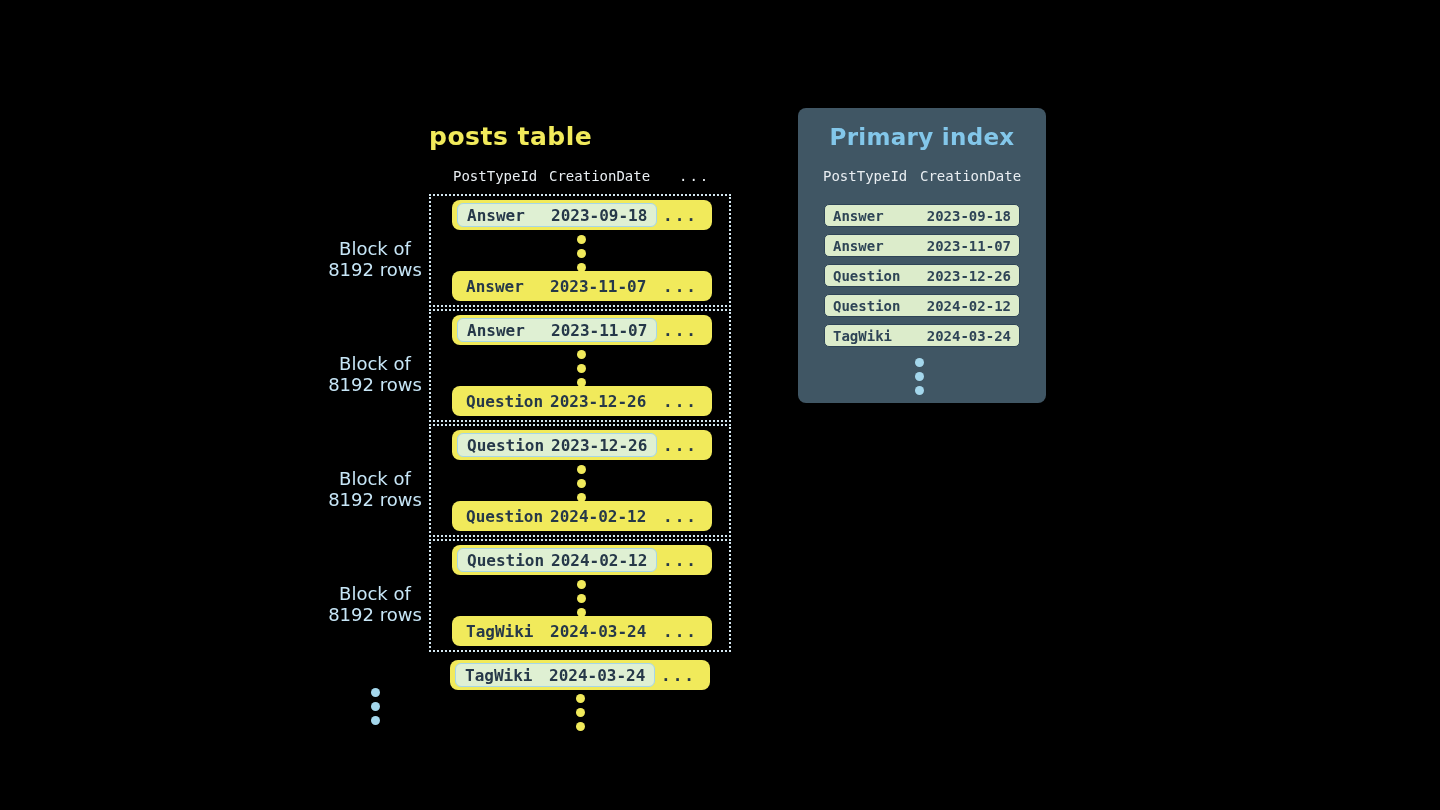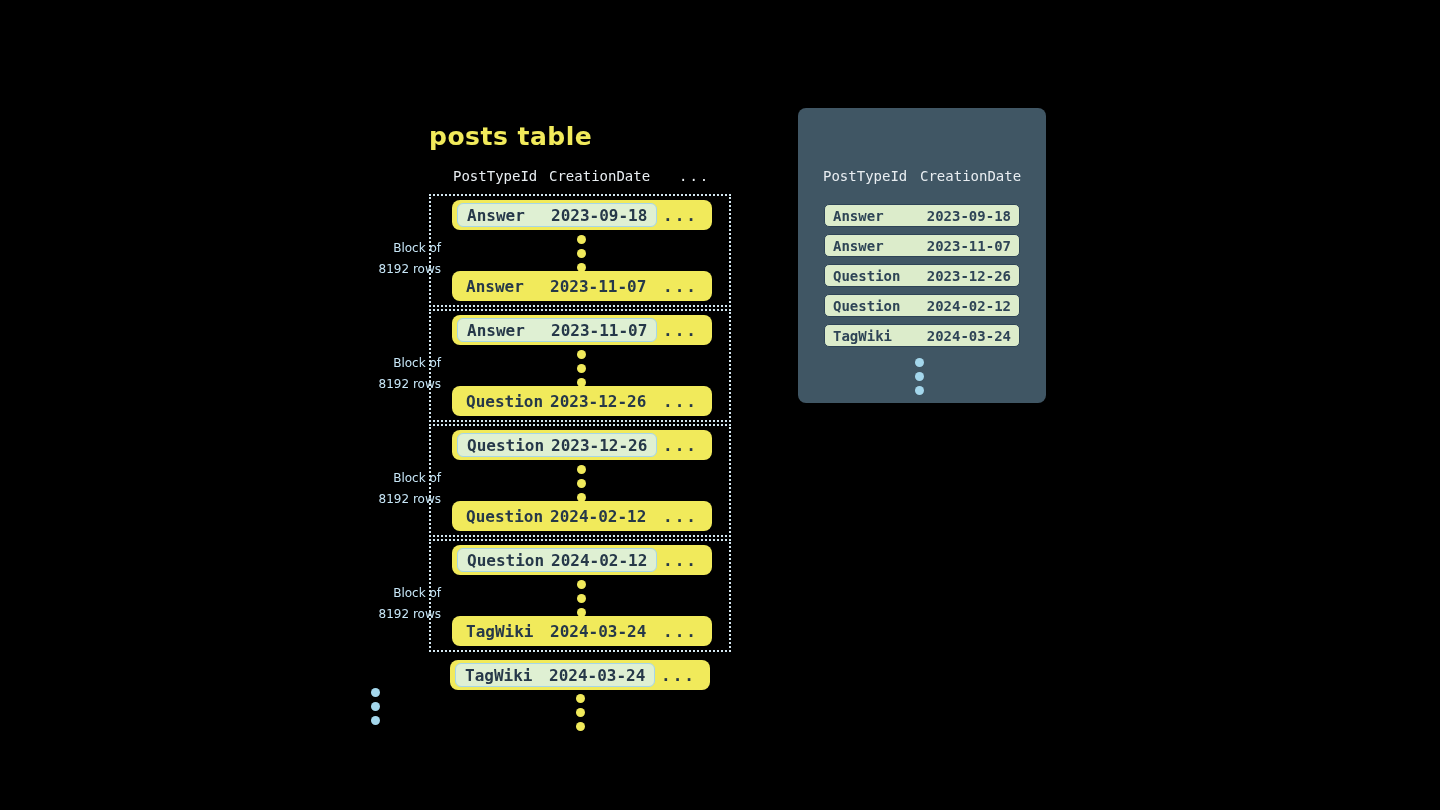--- a/index.html
+++ b/index.html
@@ -59,22 +59,22 @@
   }
   .more{margin-left:auto;letter-spacing:2px;}
 
   .vdots{position:absolute;display:flex;flex-direction:column;gap:5px;}
   .vdots i{width:9px;height:9px;border-radius:50%;display:block;}
   .vdots.yellow i{background:var(--yellow);}
   .vdots.blue i{background:var(--dot-blue);}
   .block .vdots{left:146px;top:39px;}
 
   .block-label{
-    position:absolute;left:309px;width:132px;text-align:right;
-    color:var(--label-blue);font-size:12px;line-height:21px;
+    position:absolute;left:309px;width:132px;text-align:center;
+    color:var(--label-blue);font-size:18px;line-height:21px;
   }
 
   .overflow-row{position:absolute;left:450px;top:660px;width:260px;}
   .overflow-row .row{position:relative;left:0;}
 
   
   .panel{
     position:absolute;left:798px;top:108px;width:248px;height:295px;
     background:var(--panel-bg);border-radius:8px;
   }
@@ -227,20 +227,21 @@
     <i></i>
     <i></i>
   </div>
 <div class="vdots blue" style="left:371px;top:688px">
     <i></i>
     <i></i>
     <i></i>
   </div>
 
 <div class="panel">
+  <div class="panel-title">Primary index</div>
   <div class="ix-header">
     <span class="c0">PostTypeId</span>
     <span class="c1">CreationDate</span>
   </div>
 
   <div class="ipill" style="top:96px">
     <span>Answer</span>
     <span>2023-09-18</span>
   </div>
   <div class="ipill" style="top:126px">

